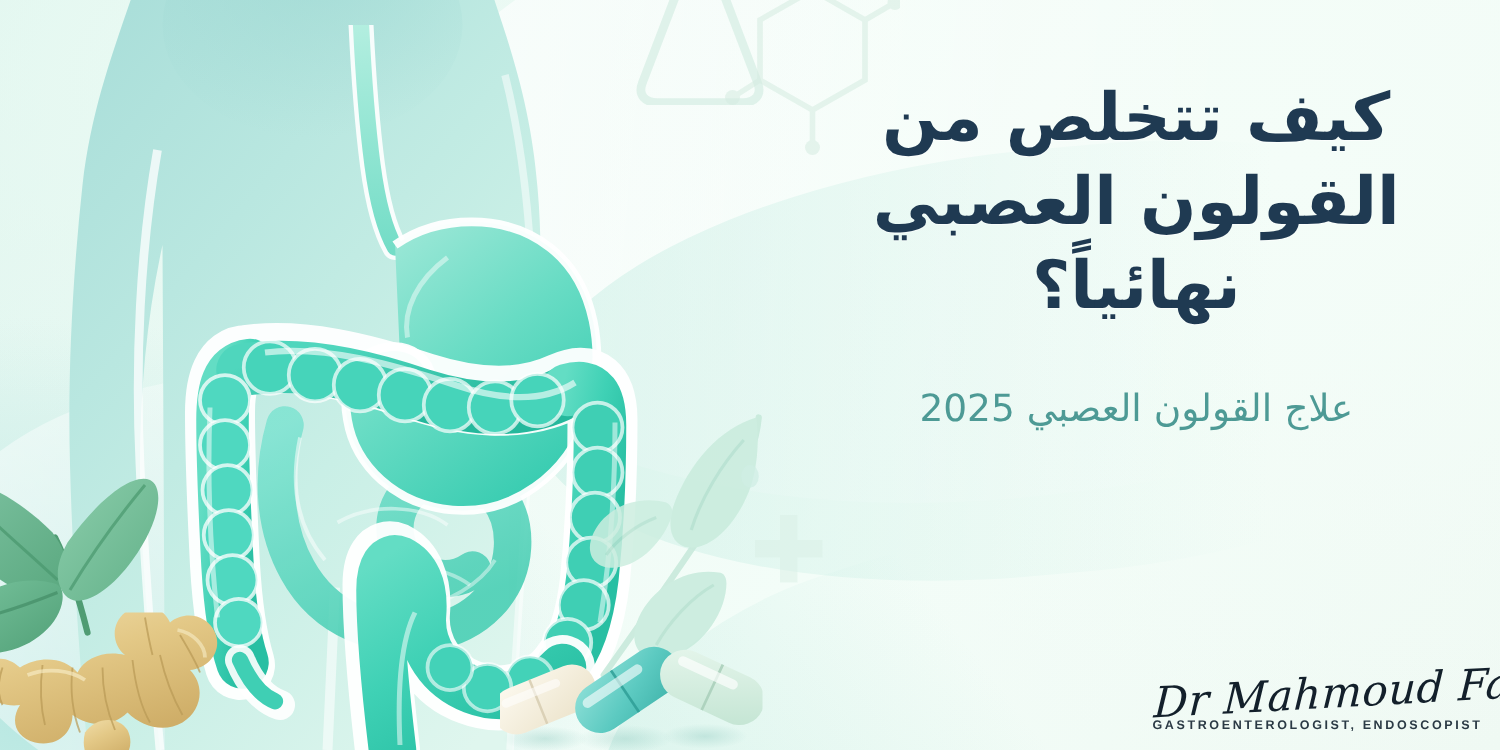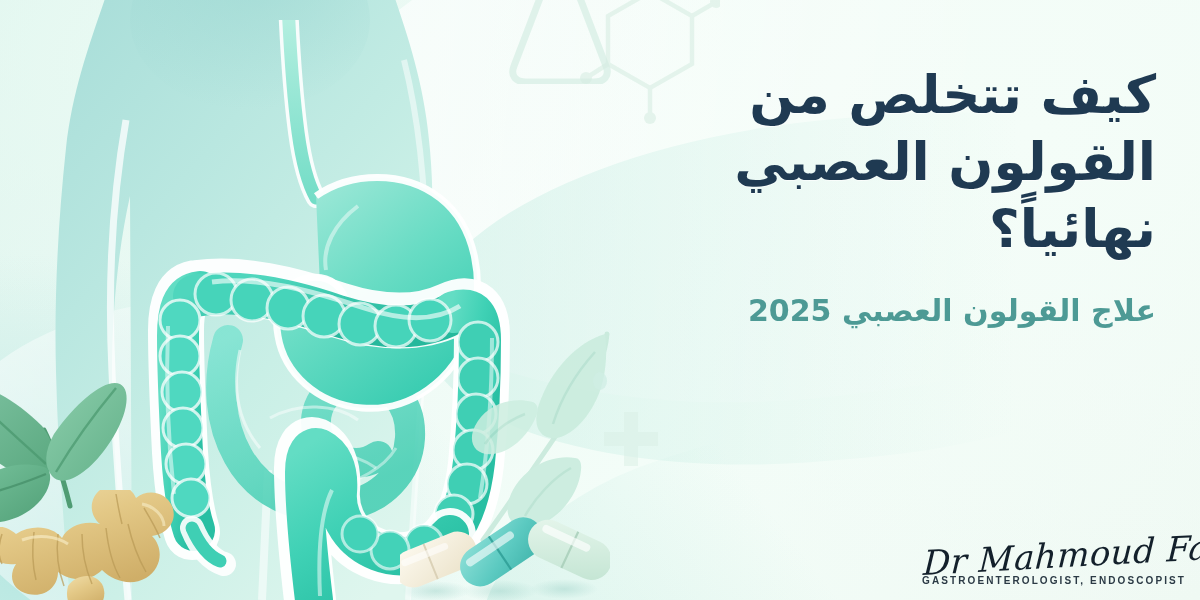--- a/index.html
+++ b/index.html
@@ -62,37 +62,37 @@
   
   #organs { position:absolute; left:120px; top:20px; width:400px; height:580px; }
 
   
   #mint-leaves { position:absolute; left:-18px; top:330px; width:180px; height:200px; }
   #ginger      { position:absolute; left:-28px; top:490px; width:230px; height:120px; }
   #capsules    { position:absolute; left:400px; top:495px; width:210px; height:105px; }
 
   
   #text-block {
-    position:absolute; right:44px; top:62px;
+    position:absolute; right:11px; top:62px;
     width:560px;
-    direction:rtl; text-align:right;
+    direction:rtl; text-align:center;
   }
   #headline {
     font-family:"DejaVu Sans", sans-serif;
     font-weight:bold;
     font-size:53px;
     line-height:1.26;
     letter-spacing:0;
     color:#1f3a52;
     text-shadow:0 1px 0 rgba(255,255,255,.6);
   }
   #subtitle {
-    margin-top:29px;
+    margin-top:46px;
     font-family:"DejaVu Sans", sans-serif;
-    font-weight:bold;
+    font-weight:normal;
     font-size:30px;
     line-height:1.3;
     color:#4d9a95;
   }
 
   
   #signature-block {
     position:absolute; right:26px; bottom:14px;
     width:252px; text-align:center;
   }

